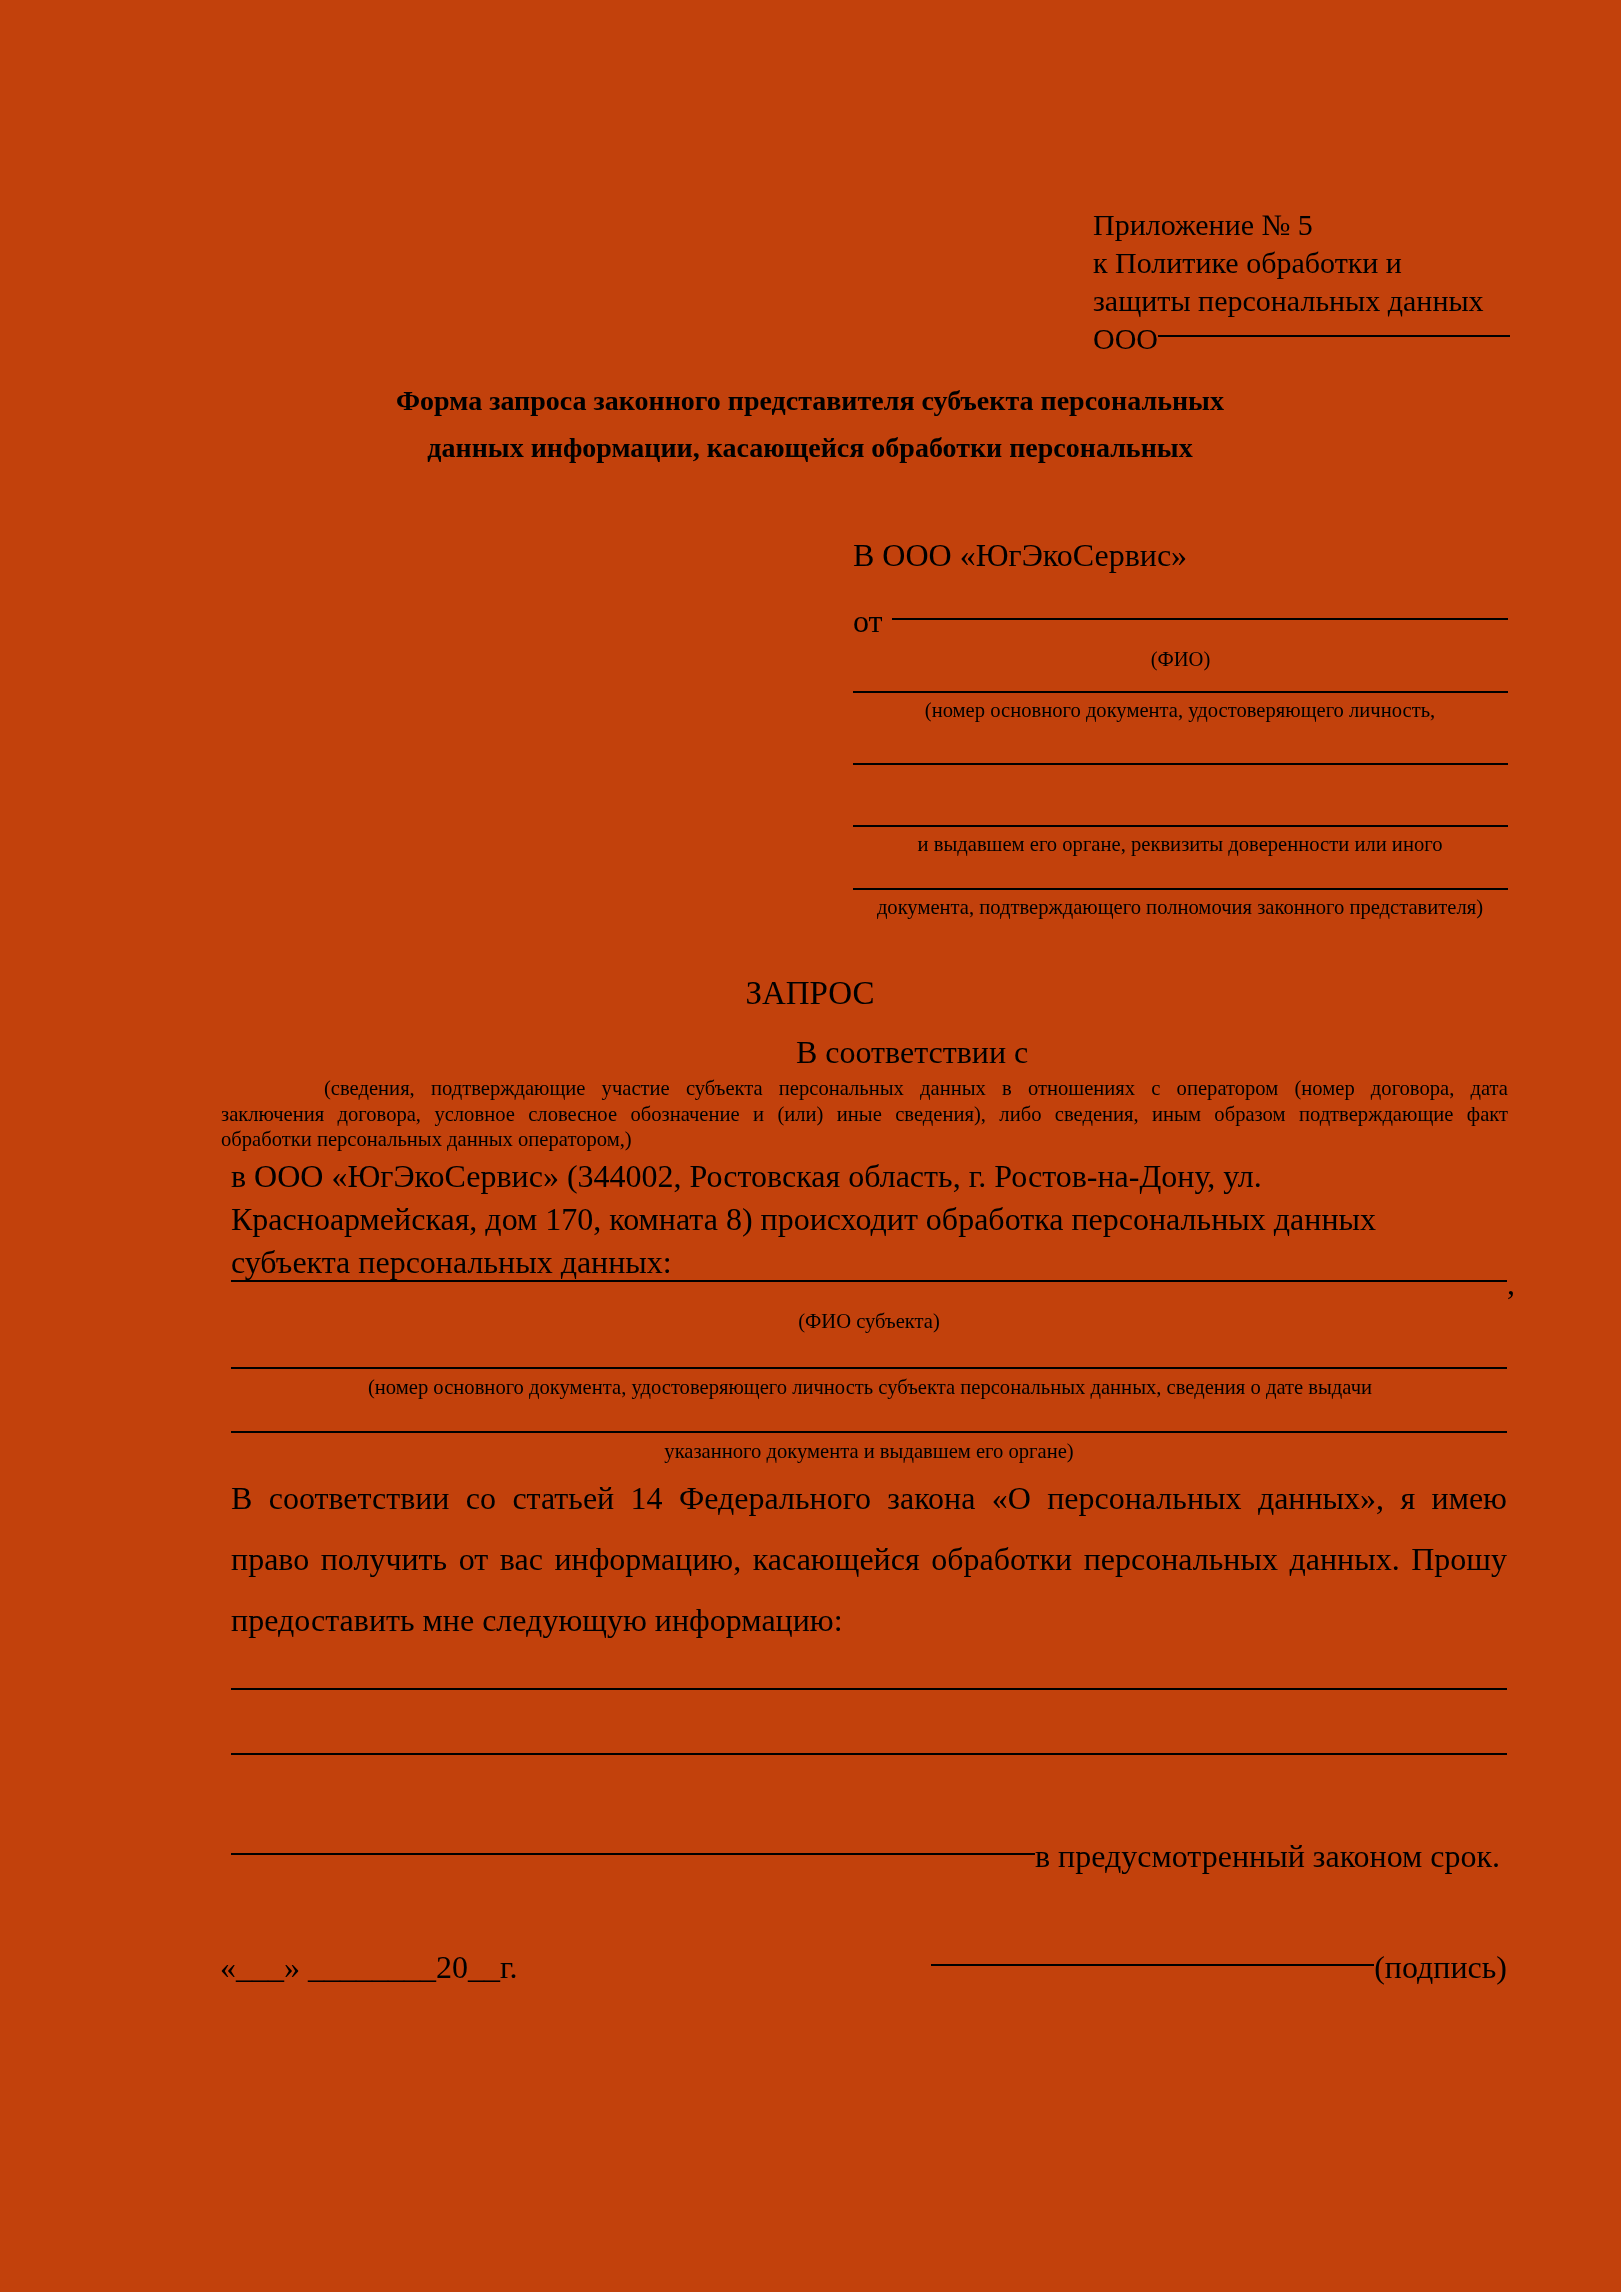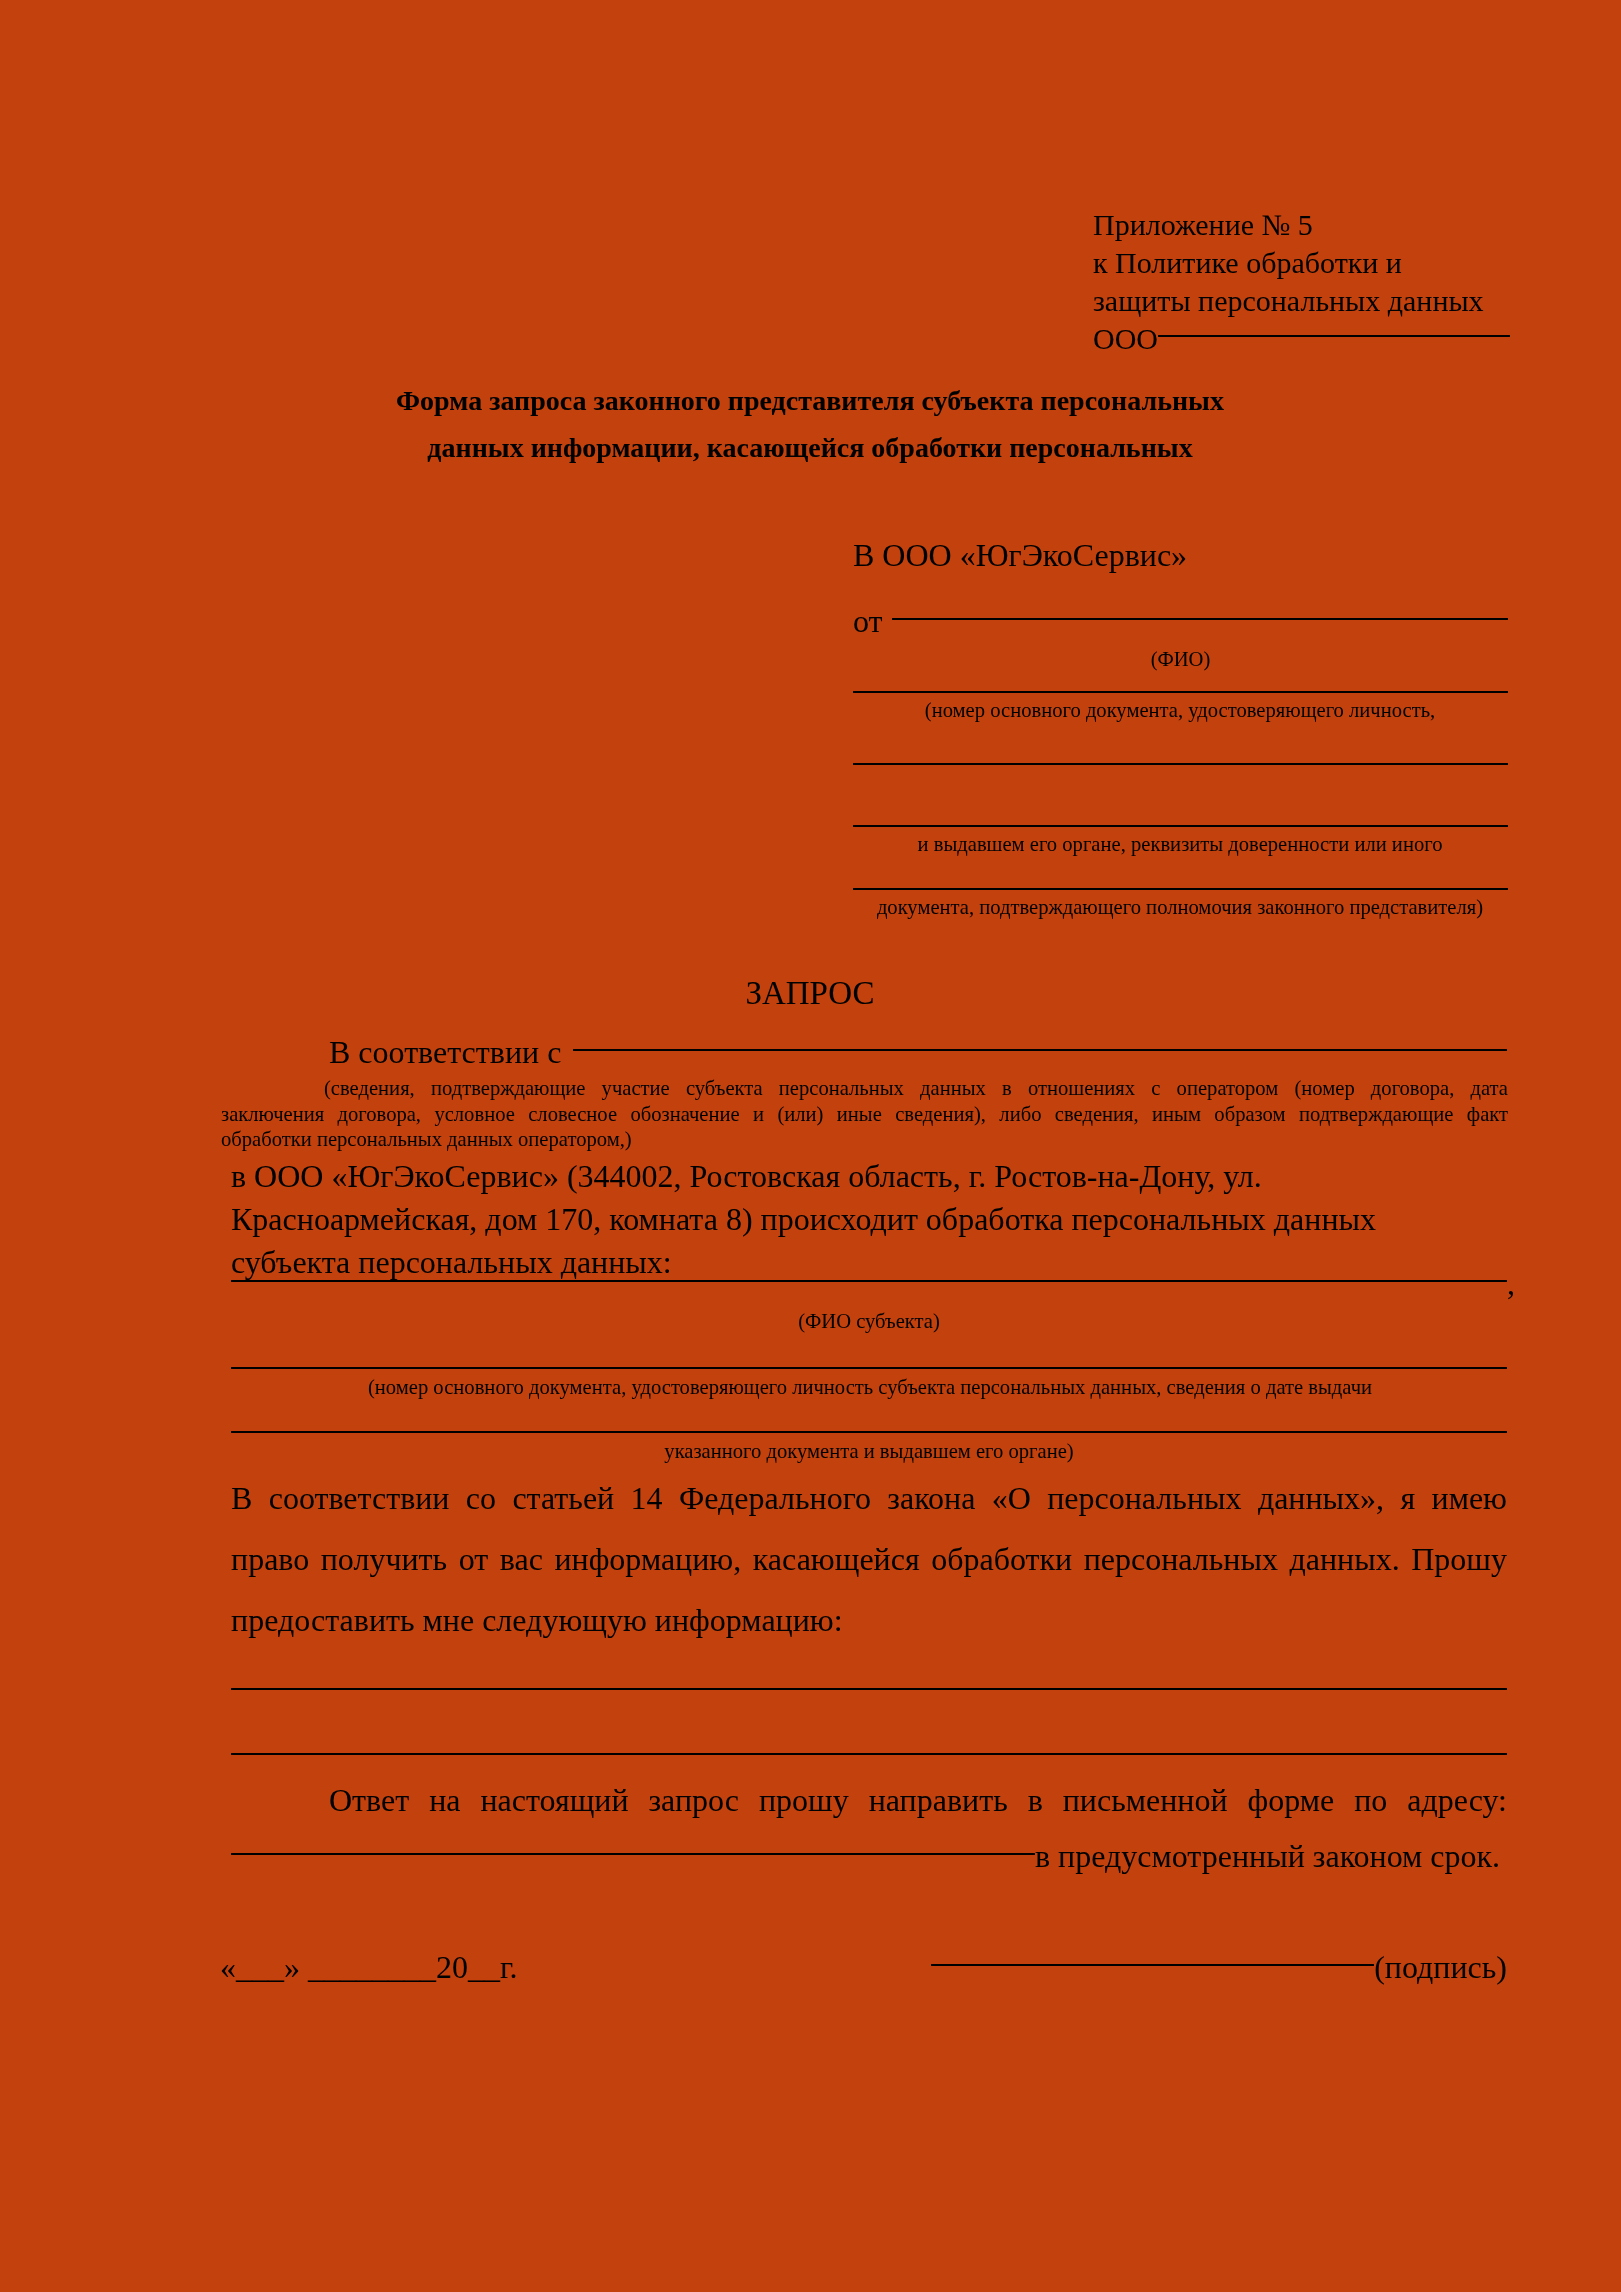--- a/index.html
+++ b/index.html
@@ -62,21 +62,21 @@
   <div class="abs rule" style="left:853px;top:763px;width:655px;"></div>
 
   <div class="abs rule" style="left:853px;top:825px;width:655px;"></div>
   <div class="abs t-small center" style="left:843px;top:832px;width:674px;">и выдавшем его органе, реквизиты доверенности или иного</div>
 
   <div class="abs rule" style="left:853px;top:888px;width:655px;"></div>
   <div class="abs t-small center" style="left:838px;top:895px;width:684px;">документа, подтверждающего полномочия законного представителя)</div>
 
   <div class="abs hd-request center" style="left:173px;top:975px;width:1274px;">ЗАПРОС</div>
 
-  <div class="abs t-main blankrow" style="left:231px;top:1031px;width:1276px;">
+  <div class="abs t-main blankrow" style="left:231px;top:1031px;width:1276px;flex-direction:column;">
     <span style="padding-left:98px;margin-right:11.8px;">В соответствии с</span>
     <span class="fill"></span>
   </div>
   <div class="abs t-small" style="left:221px;top:1076px;width:1287px;">
     <div class="cap-just" style="text-indent:103px;">(сведения, подтверждающие участие субъекта персональных данных в отношениях с оператором (номер договора, дата</div>
     <div class="cap-just">заключения договора, условное словесное обозначение и (или) иные сведения), либо сведения, иным образом подтверждающие факт</div>
     <div>обработки персональных данных оператором,)</div>
   </div>
 
   <div class="abs t-main" style="left:231px;top:1155px;width:1276px;">
@@ -99,21 +99,20 @@
 
   <div class="abs t-main stmt" style="left:231px;top:1468px;width:1276px;">
     <div class="jrow">В соответствии со статьей 14 Федерального закона «О персональных данных», я имею</div>
     <div class="jrow">право получить от вас информацию, касающейся обработки персональных данных. Прошу</div>
     <div>предоставить мне следующую информацию:</div>
   </div>
 
   <div class="abs rule" style="left:231px;top:1688px;width:1276px;"></div>
   <div class="abs rule" style="left:231px;top:1753px;width:1276px;"></div>
 
-  <div class="abs t-main jrow" style="left:231px;top:1779px;width:1276px;text-indent:98px;">Ответ на настоящий запрос прошу направить в письменной форме по адресу:</div>
   <div class="abs t-main blankrow" style="left:231px;top:1835px;width:1276px;">
     <span class="fill" style="max-width:804px;"></span>
     <span>в предусмотренный законом срок.</span>
   </div>
 
   <div class="abs t-main" style="left:220px;top:1946px;">«___» ________20__г.</div>
   <div class="abs t-main blankrow" style="left:931px;top:1946px;width:576px;">
     <span class="fill"></span>
     <span>(подпись)</span>
   </div>

